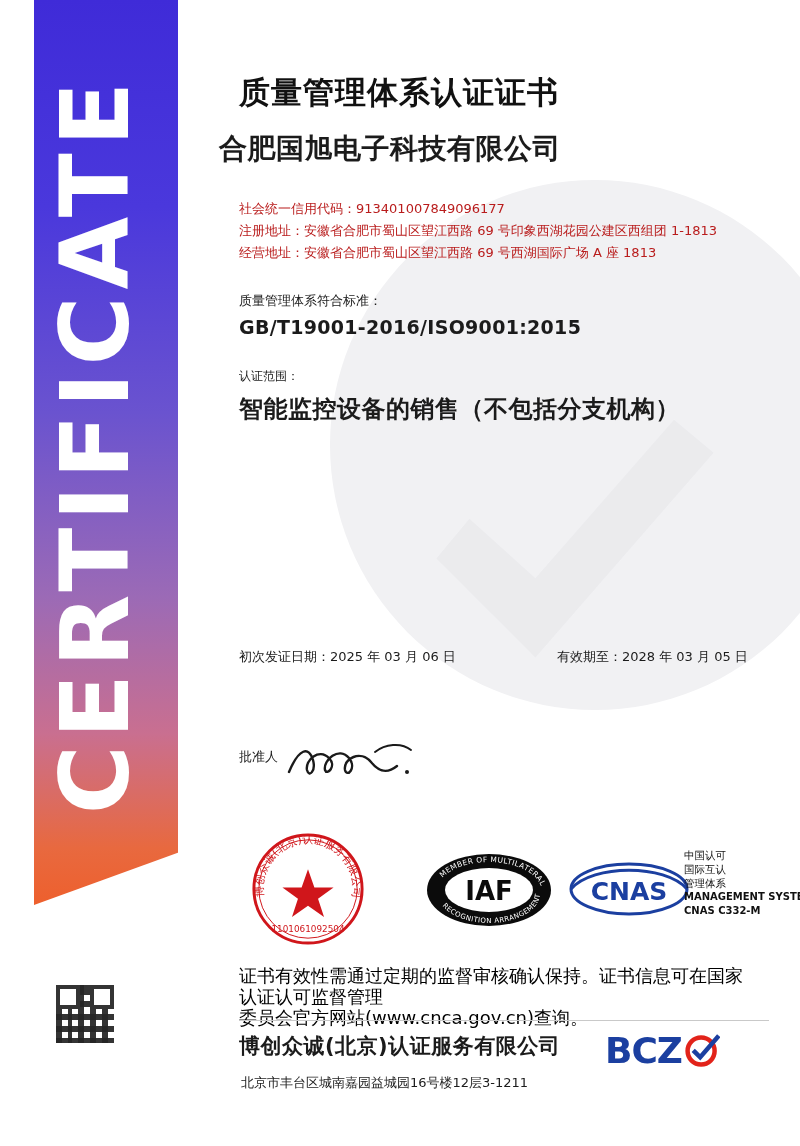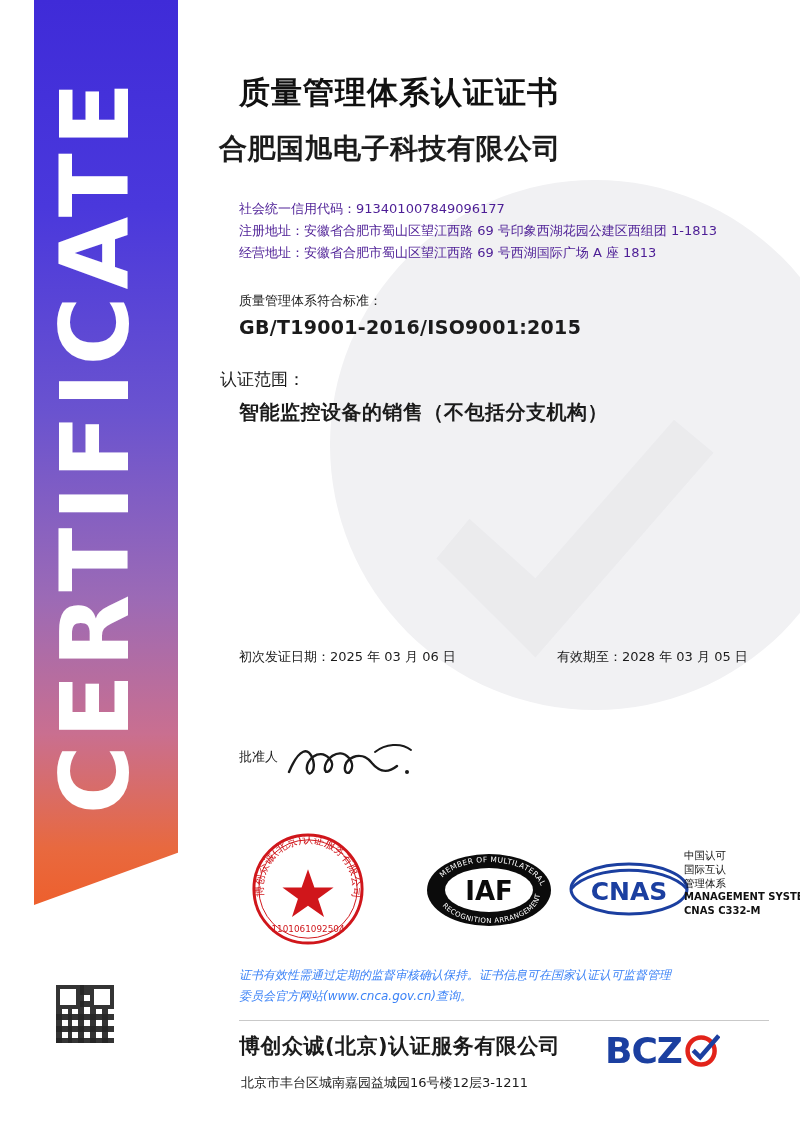--- a/index.html
+++ b/index.html
@@ -157,39 +157,39 @@
   .company {
     font-size: 28px;
     font-weight: bold;
     margin: 16px 0 0 14px;
     letter-spacing: .5px;
   }
   .info-block {
     margin: 30px 0 0 34px;
     font-size: 13px;
     line-height: 22px;
-    color: #4c1d95;
+    color: #b91c1c;
   }
   .std-label {
     margin: 28px 0 0 34px;
     font-size: 13px;
   }
   .std-value {
     margin: 6px 0 0 34px;
     font-size: 19px;
     font-weight: bold;
     letter-spacing: .3px;
   }
   .scope-label {
-    margin: 30px 0 0 15px;
-    font-size: 17px;
+    margin: 30px 0 0 34px;
+    font-size: 12px;
   }
   .scope-value {
     margin: 8px 0 0 34px;
-    font-size: 20px;
+    font-size: 24px;
     font-weight: bold;
     letter-spacing: .5px;
   }
 
   .dates {
     position: absolute;
     left: 34px;
     top: 648px;
     width: 520px;
     font-size: 13px;
@@ -249,24 +249,23 @@
     line-height: 14px;
     color: #111;
   }
   .cnas-text .bold { font-weight: bold; font-size: 10px; }
 
   .footnote {
     position: absolute;
     left: 34px;
     top: 965px;
     width: 520px;
-    font-size: 12px;
+    font-size: 18px;
     line-height: 21px;
-    color: #3b82f6;
-    font-style: italic;
+    color: #000000;
   }
   .rule {
     position: absolute;
     left: 34px;
     top: 1020px;
     width: 530px;
     height: 1px;
     background: #c9c9c9;
   }
   .issuer {

